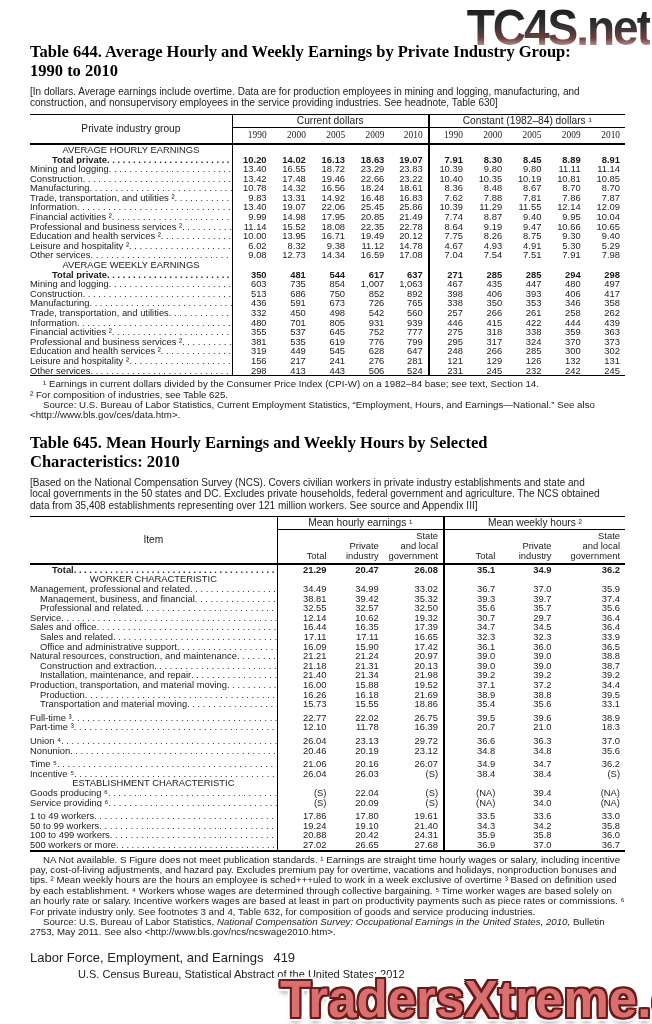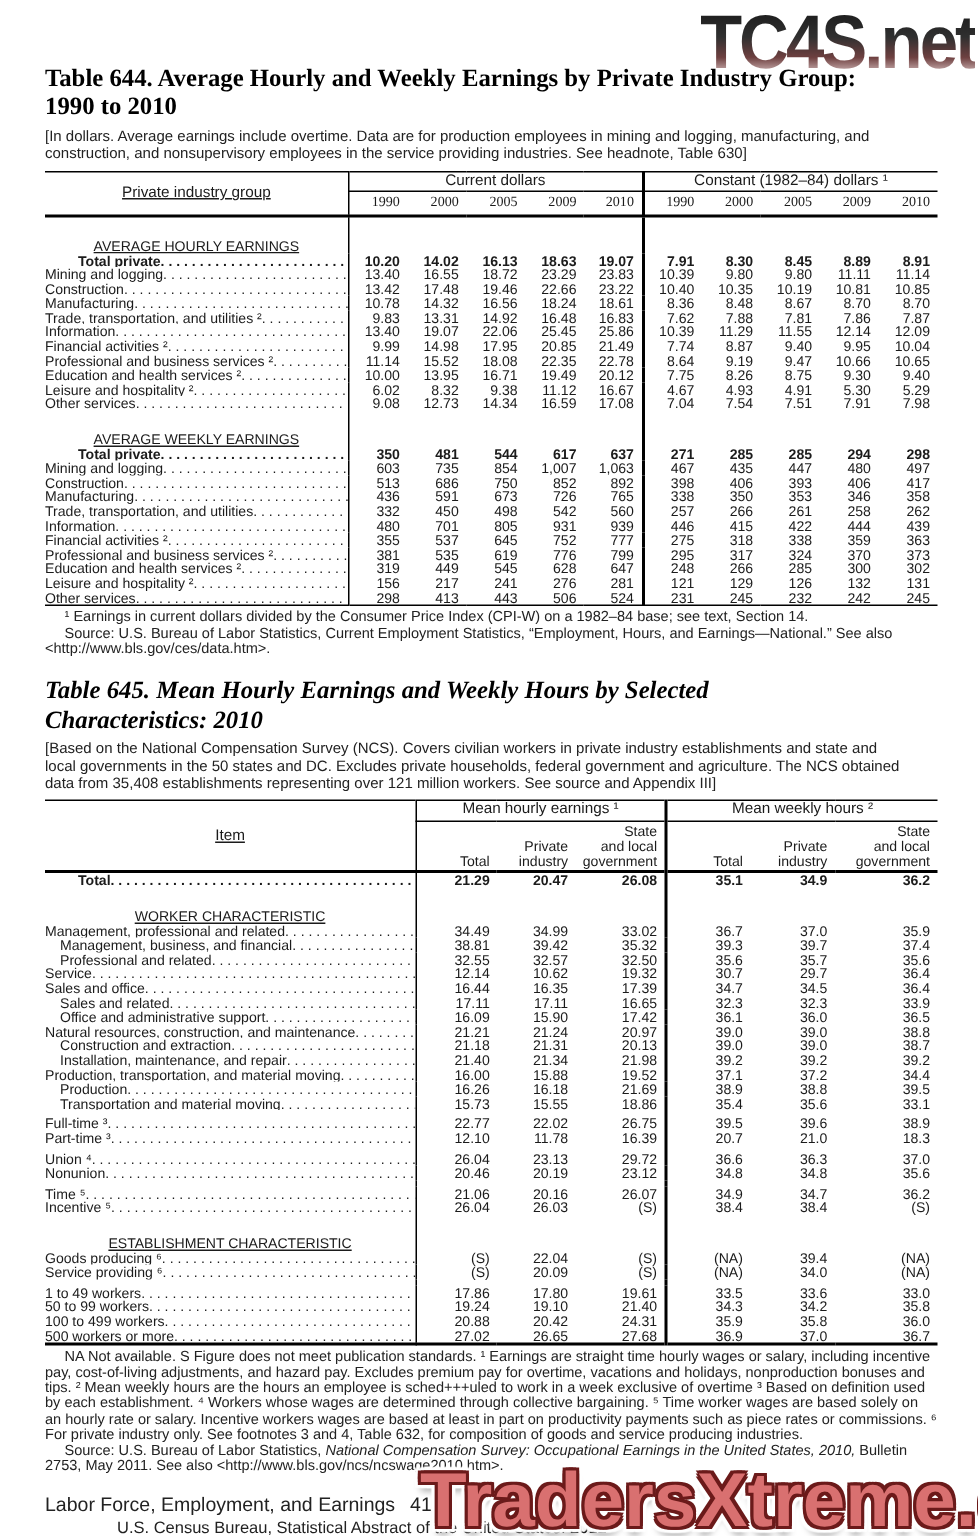--- a/index.html
+++ b/index.html
@@ -3,44 +3,44 @@
 <meta charset="utf-8">
 <style>
   html,body{margin:0;padding:0}
   body{width:652px;height:1024px;background:#fff;position:relative;overflow:hidden;
        font-family:"Liberation Sans",sans-serif;color:#1b1b1b;}
   .page{position:absolute;inset:0;padding:42px 27px 0 30px;box-sizing:border-box;}
 
   
   .t-title{font-family:"Liberation Serif",serif;font-weight:700;font-size:16.5px;
            line-height:1.18;margin:0 0 5px 0;color:#000;}
-  .t-title2{margin-top:12px;font-style:italic;}
+  .t-title2{margin-top:12px;}
   .headnote{font-size:10px;line-height:1.14;margin:0 17px 5px 0;color:#222;}
 
   
   table{border-collapse:collapse;width:100%;table-layout:fixed;}
   th,td{padding:0;font-size:9.4px;line-height:9.6px;vertical-align:bottom;
         font-weight:400;color:#1b1b1b;}
   th.num,td.num{text-align:right;padding-right:5px;}
   .c1{border-left:1px solid #000;}
   .g2{border-left:2px solid #000;}
-  th.stub{vertical-align:middle;text-align:center;font-size:10.2px;text-decoration:underline;}
+  th.stub{vertical-align:middle;text-align:center;font-size:10.2px;}
   th.grp{text-align:center;border-bottom:1px solid #000;font-size:10.2px;
          padding:1px 0 2px 0;}
   th.year{padding:3px 5px 2px 0;font-family:Liberation Serif, serif;}
   th.colh{white-space:pre-line;padding:1px 5px 2px 0;line-height:9.8px;vertical-align:bottom;}
   td.stub{overflow:hidden;}
   .lab{display:flex;overflow:hidden;}
   .lbl{white-space:nowrap;}
   .dots{flex:1;overflow:hidden;white-space:nowrap;}
   .dots::before{content:" . . . . . . . . . . . . . . . . . . . . . . . . . . . . . . . . . . . . . . . . . . . . . . . . . . . . . .";}
   .ind1 .lbl{padding-left:22px;}
   .ind2 .lbl{padding-left:10px;}
   tr.bold td{font-weight:700;}
-  td.secthead{text-align:center;padding-top:14px;text-decoration:underline;}
+  td.secthead{text-align:center;padding-top:0;}
   tr.gap td{height:4px;}
 
   .t644{border-top:1px solid #000;border-bottom:1px solid #000;margin-bottom:3px;}
   .t644 thead{border-bottom:2px solid #000;}
   .t645{border-top:1px solid #000;border-bottom:2px solid #000;margin-bottom:3px;}
   .t645 thead{border-bottom:2px solid #000;}
 
   
   .fn{font-size:9.7px;line-height:10.4px;margin:0;color:#222;}
   .fn.ind{text-indent:13px;}
@@ -284,21 +284,21 @@
           <td class="stub">
             <div class="lab">
               <span class="lbl">Leisure and hospitality ²</span>
               <span class="dots"></span>
             </div>
           </td>
           <td class="num c1">6.02</td>
           <td class="num">8.32</td>
           <td class="num">9.38</td>
           <td class="num">11.12</td>
-          <td class="num">16.67</td>
+          <td class="num">14.78</td>
           <td class="num g2">4.67</td>
           <td class="num">4.93</td>
           <td class="num">4.91</td>
           <td class="num">5.30</td>
           <td class="num">5.29</td>
         </tr>
         <tr>
           <td class="stub">
             <div class="lab">
               <span class="lbl">Other services</span>
@@ -517,20 +517,21 @@
           <td class="num">245</td>
           <td class="num">232</td>
           <td class="num">242</td>
           <td class="num">245</td>
         </tr>
       </tbody>
   </table>
 
   <div class="fnblock">
     <p class="fn ind">¹ Earnings in current dollars divided by the Consumer Price Index  (CPI-W) on a 1982–84 base; see text, Section 14.</p>
+    <p class="fn">² For composition of industries, see Table 625.</p>
     <p class="fn ind">Source: U.S. Bureau of Labor Statistics, Current Employment Statistics, “Employment, Hours, and Earnings—National.” See also &lt;http://www.bls.gov/ces/data.htm&gt;.</p>
   </div>
 
   <h1 class="t-title t-title2">
     <span>Table 645. Mean Hourly Earnings and Weekly Hours by Selected</span><br>
     <span>Characteristics: 2010</span>
   </h1>
   <p class="headnote">[Based on the National Compensation Survey (NCS). Covers civilian workers in private industry establishments and state and local governments in the 50 states and DC. Excludes private households, federal government and agriculture. The NCS obtained data from 35,408 establishments representing over 121 million workers. See source and Appendix III]</p>
 
   <table class="t645">

